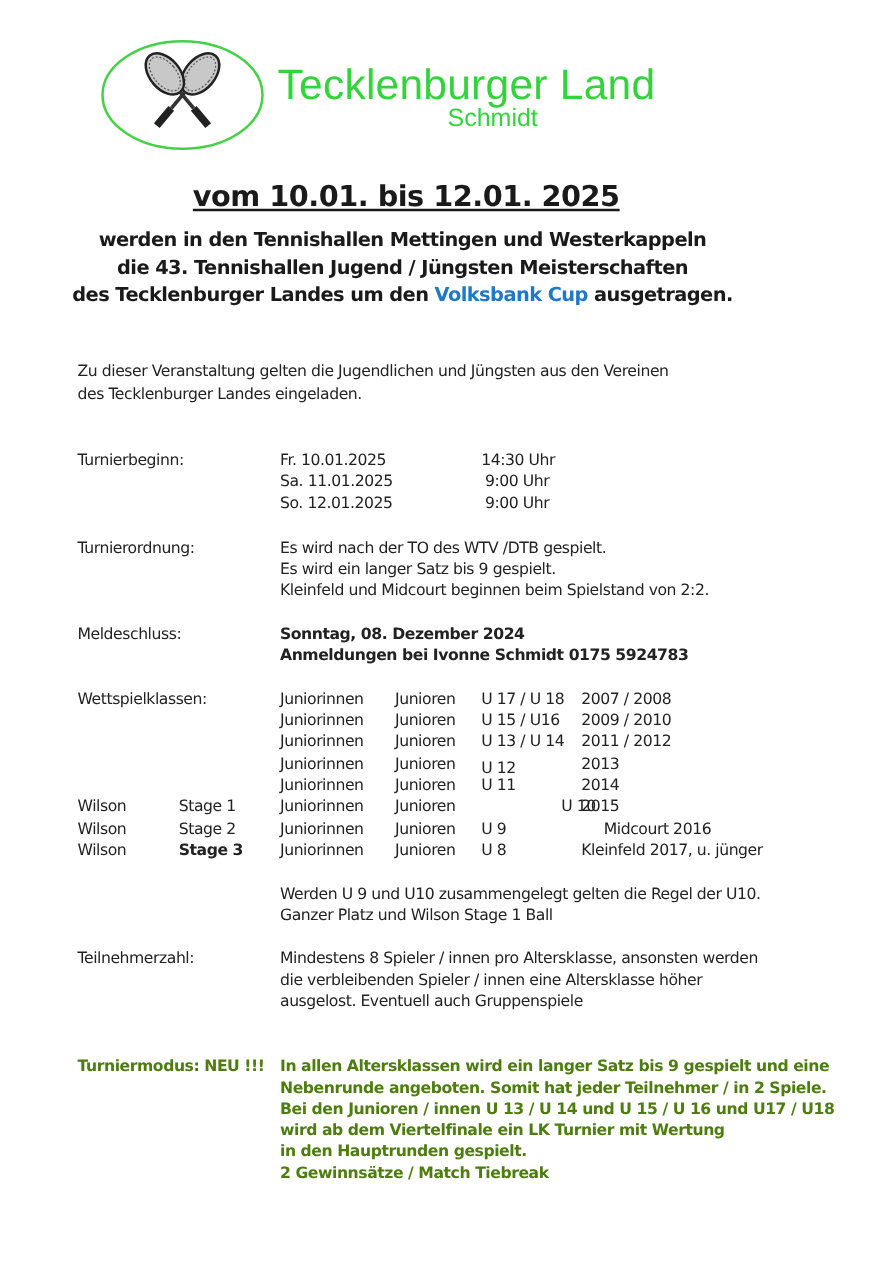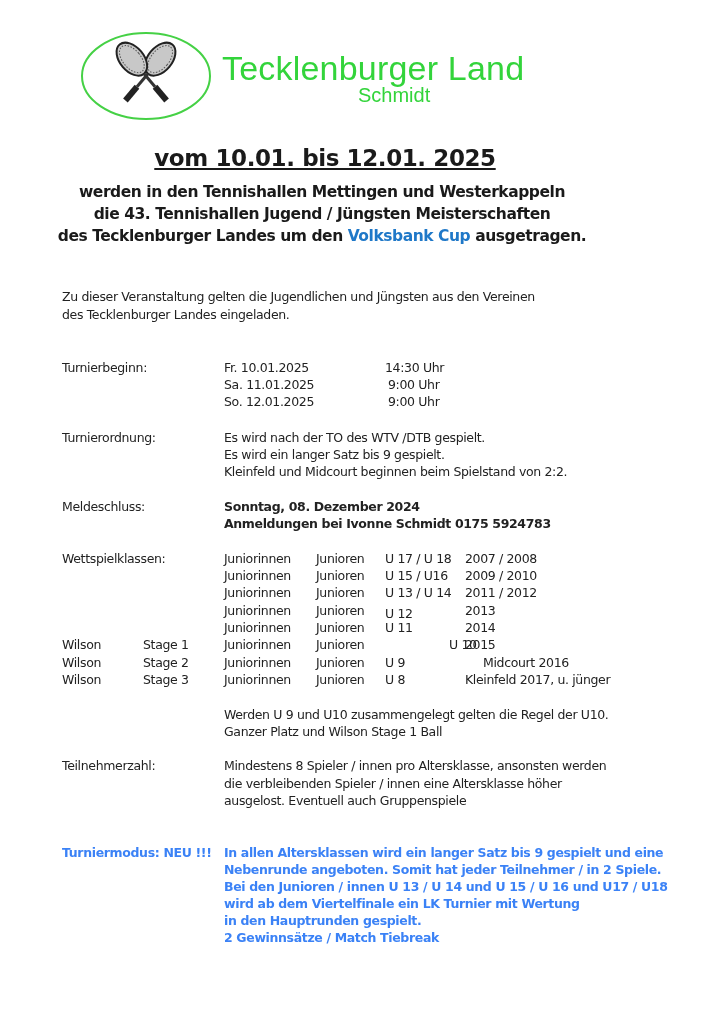--- a/index.html
+++ b/index.html
@@ -12,21 +12,21 @@
     .brand-sub { left: 358px; top: 84px; font-size: 20px; color: #33d43b;
                  font-family: "Liberation Sans", sans-serif; }
     .date-heading { left: 0; width: 650px; text-align: center; top: 145px;
                     font-size: 23px; font-weight: bold; text-decoration: underline;
                     font-family: "DejaVu Sans", sans-serif; letter-spacing: -0.4px; }
     .intro { left: 0; width: 644px; text-align: center; font-size: 15.5px; font-weight: bold;
              font-family: "DejaVu Sans", sans-serif; letter-spacing: -0.45px; }
     .blue { color: #1f78c8; }
     .txt { font-size: 12.5px; font-family: "DejaVu Sans", sans-serif; letter-spacing: -0.35px; color: #222; }
     .bold { font-weight: bold; }
-    .red { color: #3b82f6; font-weight: bold; }
+    .red { color: #4d7c0f; font-weight: bold; }
   </style>
 </head>
 <body>
 
 <svg class="logo" viewBox="0 0 134 92">
   <ellipse cx="67" cy="46" rx="64" ry="43" fill="none" stroke="#45d145" stroke-width="2"></ellipse>
 
   <g transform="rotate(40 67 46)">
     <ellipse cx="67" cy="24" rx="12" ry="19" fill="#c8c8c8" stroke="#222" stroke-width="2"></ellipse>
     <ellipse cx="67" cy="24" rx="9" ry="16" fill="none" stroke="#555" stroke-width="1" stroke-dasharray="1.5 1.5"></ellipse>
@@ -98,21 +98,21 @@
     <div class="abs txt" style="left: 316px; top: 637.2px;">Junioren</div>
     <div class="abs txt" style="left: 402px; top: 637.2px; margin-left: 47px;">U 10</div>
     <div class="abs txt" style="left: 465px; top: 637.2px;">2015</div>
     <div class="abs txt" style="left: 62px; top: 654.5px;">Wilson</div>
     <div class="abs txt" style="left: 143px; top: 654.5px;">Stage 2</div>
     <div class="abs txt" style="left: 224px; top: 654.5px;">Juniorinnen</div>
     <div class="abs txt" style="left: 316px; top: 654.5px;">Junioren</div>
     <div class="abs txt" style="left: 385px; top: 654.5px;">U 9</div>
     <div class="abs txt" style="left: 445px; top: 654.5px; margin-left: 38px;">Midcourt 2016</div>
     <div class="abs txt" style="left: 62px; top: 671.8px;">Wilson</div>
-    <div class="abs txt" style="left: 143px; top: 671.8px;">Stage 3</div>
+    <div class="abs txt" style="left: 143px; top: 671.8px; font-weight: bold;">Stage 3</div>
     <div class="abs txt" style="left: 224px; top: 671.8px;">Juniorinnen</div>
     <div class="abs txt" style="left: 316px; top: 671.8px;">Junioren</div>
     <div class="abs txt" style="left: 385px; top: 671.8px;">U 8</div>
     <div class="abs txt" style="left: 465px; top: 671.8px;">Kleinfeld 2017, u. jünger</div>
   </div>
 
 <div class="abs txt" style="left:224px;top:707px">Werden U 9 und U10 zusammengelegt gelten die Regel der U10.</div>
 <div class="abs txt" style="left:224px;top:724px">Ganzer Platz und Wilson Stage 1 Ball</div>
 
 <div class="abs txt" style="left:62px;top:758px">Teilnehmerzahl:</div>

